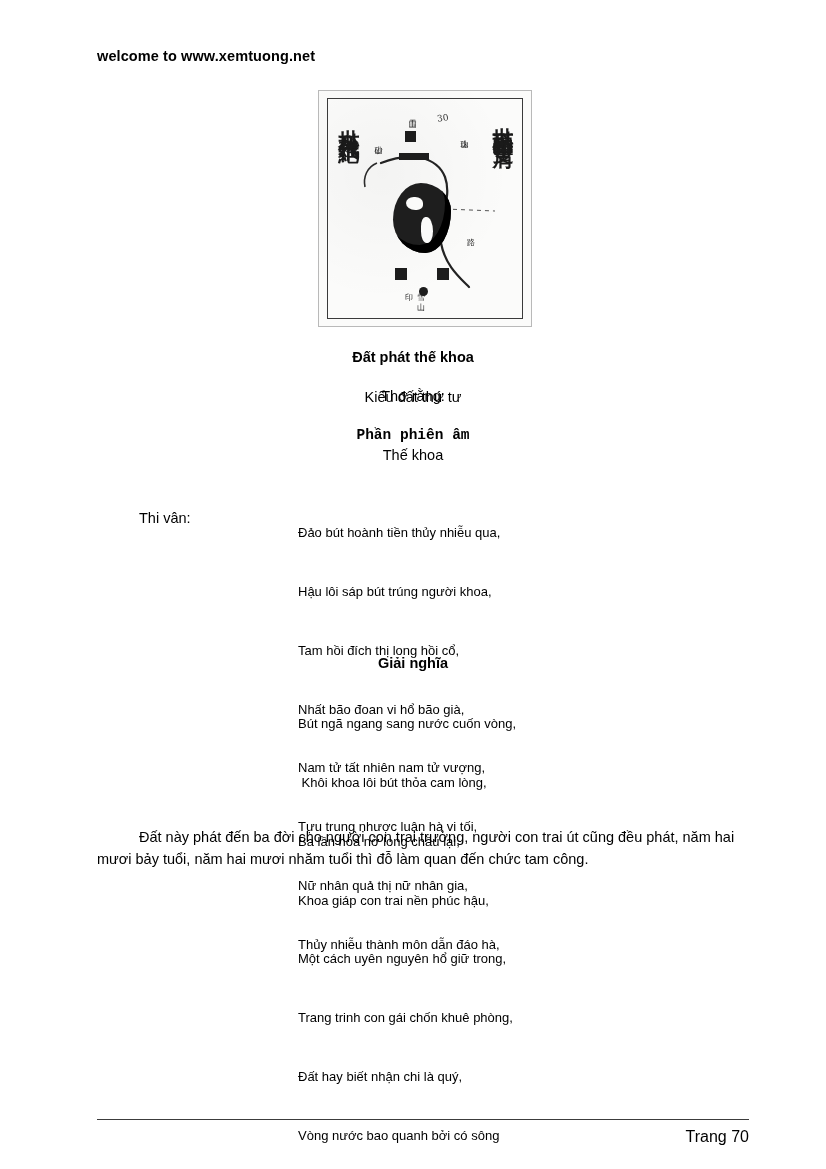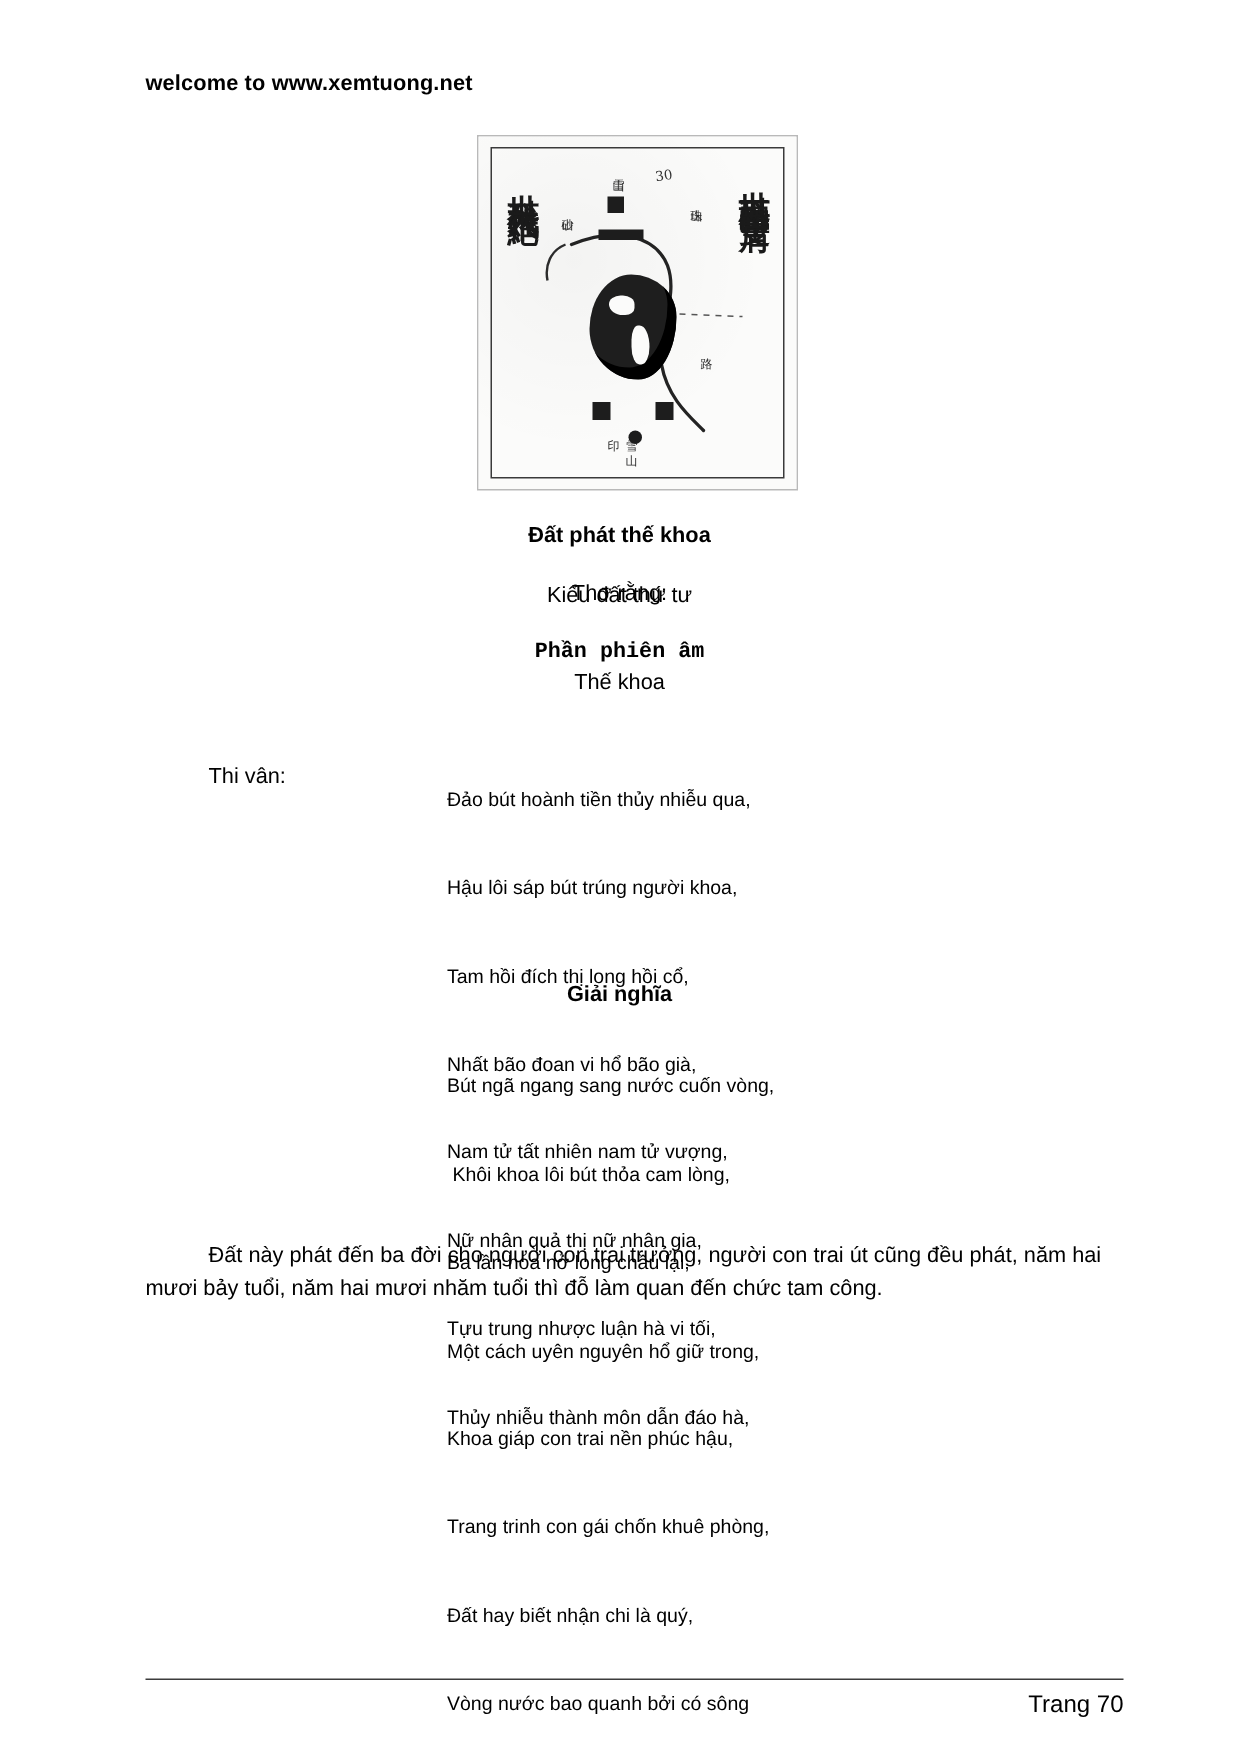--- a/index.html
+++ b/index.html
@@ -234,32 +234,32 @@
   <div class="center bold" style="top:427px;font-family:Liberation Mono, monospace;">Phần phiên âm</div>
   <div class="center" style="top:447px;">Thế khoa</div>
   <div class="left-label" style="left:139px; top:466px;">Thi vân:</div>
 
   <div class="poem" style="top:484px;">
     <div>Đảo bút hoành tiền thủy nhiễu qua,</div>
     <div>Hậu lôi sáp bút trúng người khoa,</div>
     <div>Tam hồi đích thị long hồi cổ,</div>
     <div>Nhất bão đoan vi hổ bão già,</div>
     <div>Nam tử tất nhiên nam tử vượng,</div>
+    <div>Tựu trung nhược luận hà vi tối,</div>
     <div>Nữ nhân quả thị nữ nhân gia,</div>
-    <div>Tựu trung nhược luận hà vi tối,</div>
     <div>Thủy nhiễu thành môn dẫn đáo hà,</div>
   </div>
 
   <div class="center bold" style="top:655px;">Giải nghĩa</div>
   <div class="poem" style="top:675px;">
     <div>Bút ngã ngang sang nước cuốn vòng,</div>
     <div> Khôi khoa lôi bút thỏa cam lòng,</div>
     <div>Ba lần hoa nở long chầu lại,</div>
+    <div>Khoa giáp con trai nền phúc hậu,</div>
     <div>Một cách uyên nguyên hổ giữ trong,</div>
-    <div>Khoa giáp con trai nền phúc hậu,</div>
     <div>Trang trinh con gái chốn khuê phòng,</div>
     <div>Đất hay biết nhận chi là quý,</div>
     <div>Vòng nước bao quanh bởi có sông</div>
   </div>
 
   <div class="para" style="top:827px;">Đất này phát đến ba đời cho người con trai trưởng, người con trai út cũng đều phát, năm hai mươi bảy tuổi, năm hai mươi nhăm tuổi thì đỗ làm quan đến chức tam công.</div>
 
   <div class="footer-rule"></div>
   <div class="footer-page">Trang 70</div>
 </div>

